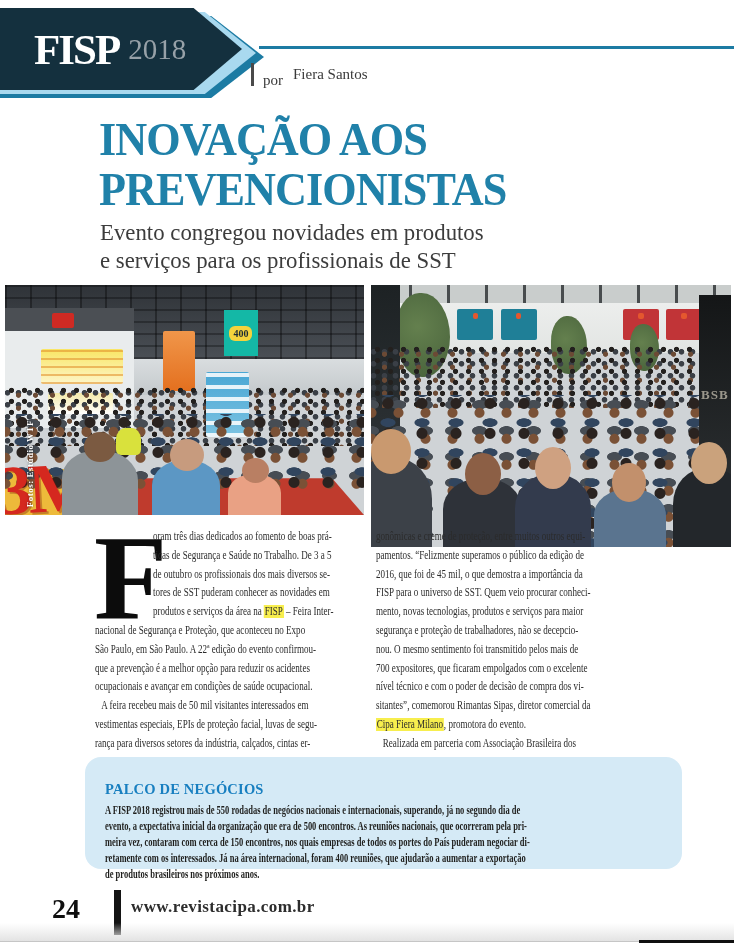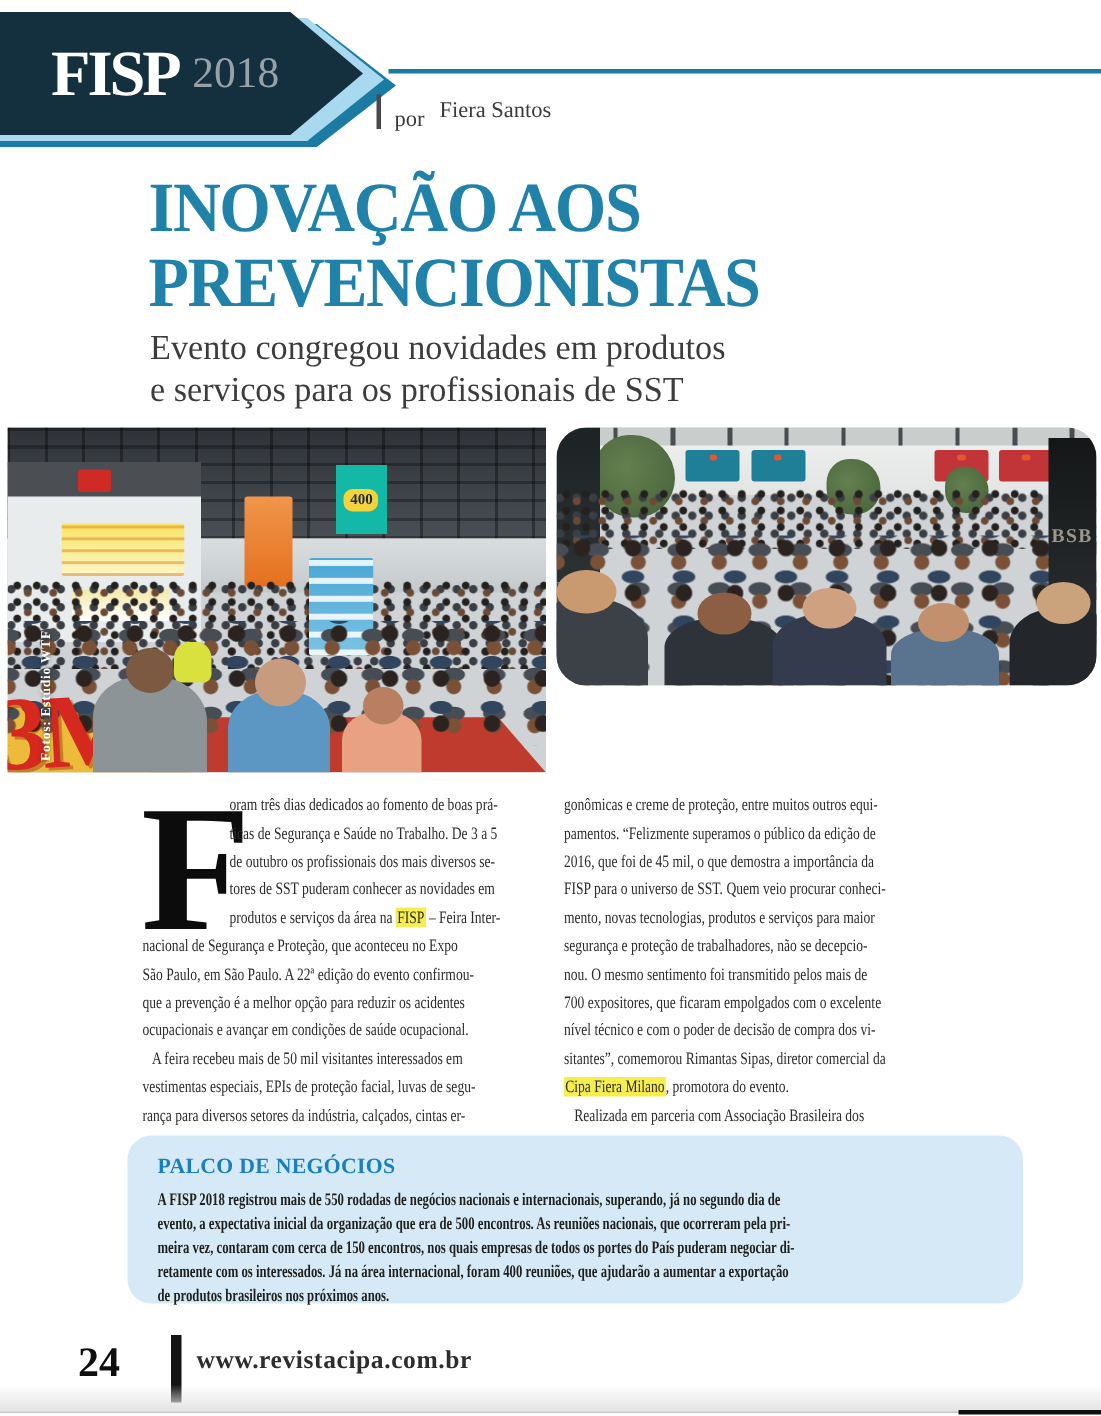--- a/index.html
+++ b/index.html
@@ -22,21 +22,21 @@
   .headline{position:absolute;left:99px;top:114px;margin:0;font-size:47px;font-weight:900;color:#2081a9;
             line-height:50px;letter-spacing:-1px;transform:scaleX(.94);transform-origin:left top;white-space:pre;}
   .subtitle{position:absolute;left:100px;top:219px;margin:0;font-size:23.5px;color:#3c3c3c;line-height:27.5px;
             transform:scaleX(.97);transform-origin:left top;white-space:pre;}
 
   
   .photos{position:absolute;left:5px;top:285px;width:726px;height:230px;display:flex;gap:7px;}
   .photo{position:relative;overflow:hidden;background:#cfd3d6;}
   .photo>div{position:absolute;}
   .photo-left{width:359px;height:230px;}
-  .photo-right{width:360px;height:172px;border-radius:20px;}
+  .photo-right{width:360px;height:262px;}
 
   
   .pl-ceiling{left:0;top:0;width:100%;height:32%;background:
       repeating-linear-gradient(90deg,rgba(0,0,0,.35) 0 2px,transparent 2px 25px),
       repeating-linear-gradient(0deg,rgba(0,0,0,.3) 0 2px,transparent 2px 12px),
       linear-gradient(#2f3338,#4a4f55);}
   .pl-backwall{left:0;top:32%;width:100%;height:16%;background:linear-gradient(#d9dddf,#c4c9cc);}
   .pl-booth{left:0;top:10%;width:36%;height:52%;background:#e9eced;}
   .pl-booth-header{left:0;top:10%;width:36%;height:10%;background:#4b4f54;}
   .pl-3m-chip{left:13%;top:12%;width:22px;height:15px;background:#cf2a23;border-radius:2px;}
@@ -111,21 +111,21 @@
   .dropcap{position:absolute;left:94px;top:534px;font-size:120px;line-height:90px;font-weight:900;color:#0c0c0c;}
   .lines{white-space:pre;font-size:11.6px;line-height:18.8px;color:#2b2b2b;
          transform:scaleX(.78);transform-origin:left top;}
   .lines mark{background:#f7ee4e;color:inherit;padding:0 1px;}
   .col-left-wrapped{position:absolute;left:153px;top:528px;width:270px;}
   .col-left-rest{position:absolute;left:95px;top:622px;width:345px;}
   .col-right{position:absolute;left:376px;top:528px;width:360px;}
 
   
   .info-box{position:absolute;left:85px;top:757px;width:597px;height:112px;background:#d5eaf6;
-            border-radius:16px;padding:13px 20px;box-sizing:border-box;}
+            border-radius:16px;padding:24px 20px;box-sizing:border-box;}
   .info-title{margin:0;font-size:14.5px;font-weight:700;color:#187fc0;letter-spacing:.2px;}
   .info-lines{margin-top:5px;white-space:pre;font-size:11.8px;font-weight:700;color:#1f1f1d;
               line-height:15.9px;transform:scaleX(.72);transform-origin:left top;}
 
   
   .page-num{position:absolute;left:52px;top:893px;font-size:28px;font-weight:800;color:#0f0f0f;}
   .footer-bar{position:absolute;left:114px;top:890px;width:7px;height:45px;background:#141414;}
   .site-url{position:absolute;left:131px;top:897px;font-size:17px;font-weight:700;color:#2d2d2d;letter-spacing:.4px;}
   .bottom-fade{position:absolute;left:0;bottom:3px;width:100%;height:18px;background:linear-gradient(rgba(255,255,255,0),#e3e3e3);}
   .bottom-line{position:absolute;left:0;bottom:2px;width:100%;height:1px;background:#c6c6c6;}

